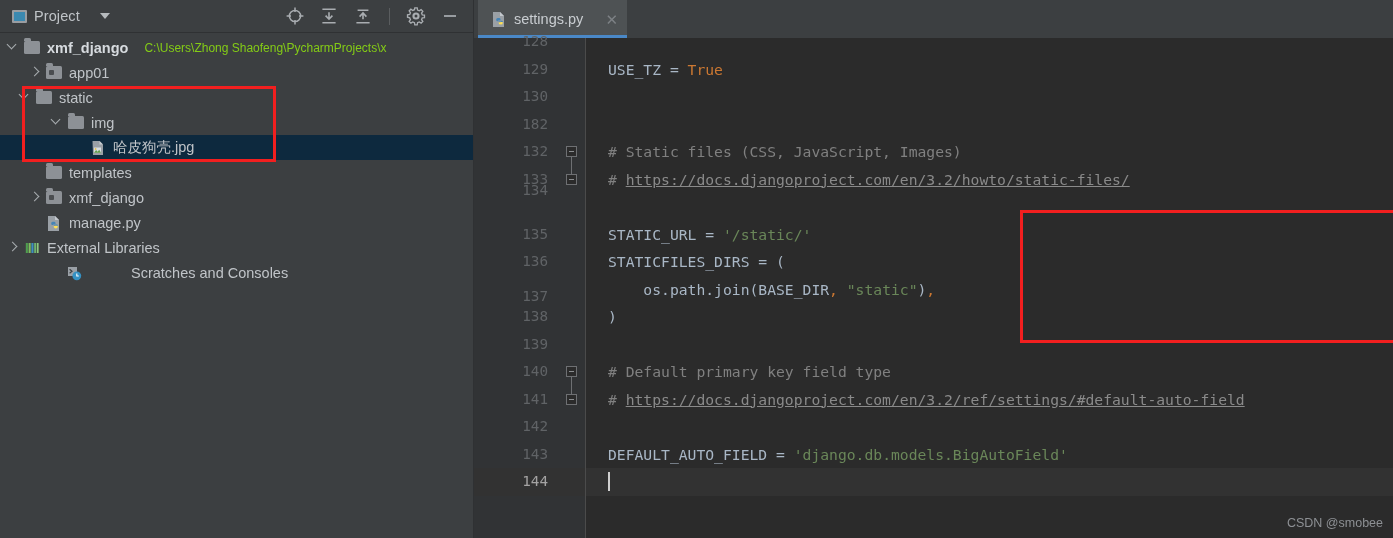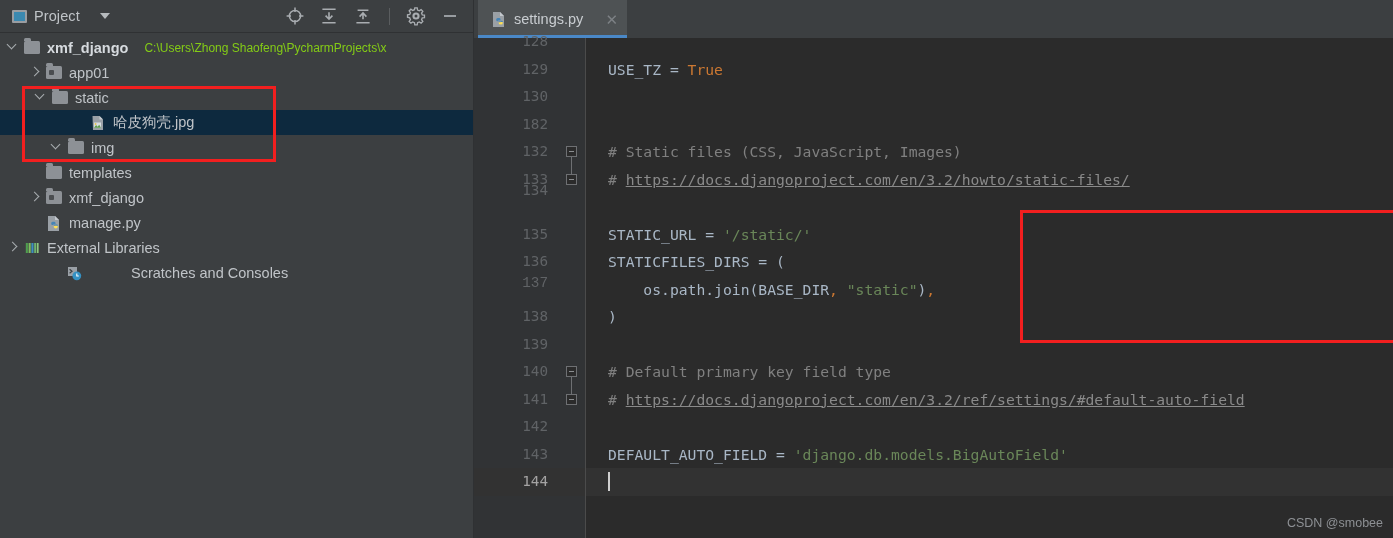--- a/index.html
+++ b/index.html
@@ -243,40 +243,40 @@
           <span class="arrow down"></span>
           <span class="folder"></span>
           <span class="lbl-bold">xmf_django</span>
           <span class="lbl-dim">C:\Users\Zhong Shaofeng\PycharmProjects\x</span>
         </div>
         <div class="row" style="padding-left: 30px;">
           <span class="arrow right"></span>
           <span class="folder module"></span>
           <span class="">app01</span>
         </div>
-        <div class="row" style="padding-left: 36px;">
+        <div class="row" style="padding-left: 20px;">
           <span class="arrow down"></span>
           <span class="folder"></span>
           <span class="">static</span>
+        </div>
+        <div class="row" style="padding-left: 52px;">
+          <span class="arrow down"></span>
+          <span class="folder"></span>
+          <span class="">img</span>
         </div>
         <div class="row selected" style="padding-left: 74px;">
           <span class="arrow none"></span>
           <svg viewBox="0 0 16 16" style="width: 16px; height: 16px; flex: 0 0 16px; margin-right: 7px; display: block;">
             <path d="M2.5 1h7l3.5 3.5V15h-10z" fill="#9aa0a6"></path>
             <path d="M9.5 1L13 4.5H9.5z" fill="#c6cbd0"></path>
             <rect x="4" y="7.5" width="7" height="5.2" fill="#d8dde1"></rect>
             <path d="M4 12.7l2.1-2.6 1.5 1.7 1.6-2.1 1.8 3z" fill="#5f9e4c"></path>
             <circle cx="5.6" cy="9" r=".9" fill="#e6c14a"></circle>
           </svg>
           <span class="">哈皮狗壳.jpg</span>
-        </div>
-        <div class="row" style="padding-left: 52px;">
-          <span class="arrow down"></span>
-          <span class="folder"></span>
-          <span class="">img</span>
         </div>
         <div class="row" style="padding-left: 30px;">
           <span class="arrow none"></span>
           <span class="folder"></span>
           <span class="">templates</span>
         </div>
         <div class="row" style="padding-left: 30px;">
           <span class="arrow right"></span>
           <span class="folder module"></span>
           <span class="">xmf_django</span>
@@ -338,21 +338,21 @@
       <div id="gutter">
           <div class="gnum" style="top: -10px;">128</div>
           <div class="gnum" style="top: 17.5px;">129</div>
           <div class="gnum" style="top: 45px;">130</div>
           <div class="gnum" style="top: 72.5px;">182</div>
           <div class="gnum" style="top: 100px;">132</div>
           <div class="gnum" style="top: 127.5px;">133</div>
           <div class="gnum" style="top: 139px;">134</div>
           <div class="gnum" style="top: 182.5px;">135</div>
           <div class="gnum" style="top: 210px;">136</div>
-          <div class="gnum" style="top: 232px; font-family: Liberation Mono, monospace;">137</div>
+          <div class="gnum" style="top: 245px;">137</div>
           <div class="gnum" style="top: 265px;">138</div>
           <div class="gnum" style="top: 292.5px;">139</div>
           <div class="gnum" style="top: 320px;">140</div>
           <div class="gnum" style="top: 347.5px;">141</div>
           <div class="gnum" style="top: 375px;">142</div>
           <div class="gnum" style="top: 402.5px;">143</div>
           <div class="active-band" style="top: 430px;"></div>
           <div class="gnum active" style="top: 430px;">144</div>
         </div>
       <div id="fold-strip">

